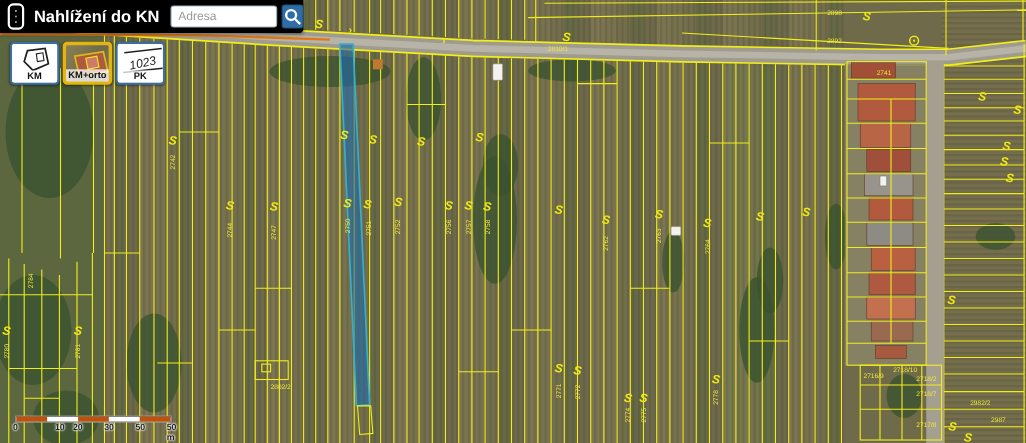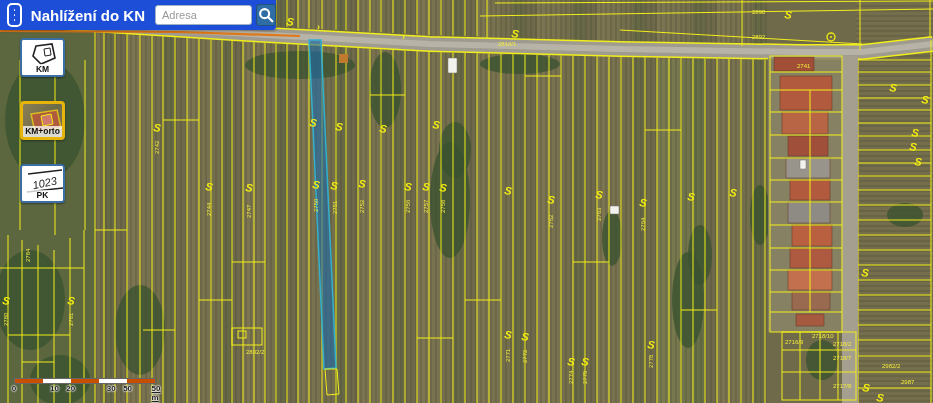--- a/index.html
+++ b/index.html
@@ -1,34 +1,34 @@
 <!DOCTYPE html>
 <html><head>
 <meta charset="utf-8">
 <style>
   html,body{margin:0;padding:0;background:#222;}
   *{box-sizing:border-box;font-family:"Liberation Sans",sans-serif;}
   .app{position:relative;width:933px;height:403px;overflow:hidden;background:#6e6a4a;}
   #map{position:absolute;left:0;top:0;width:933px;height:403px;display:block;}
   
-  .header{position:absolute;left:0;top:0;width:276px;height:30px;background:#1d4ed8;
+  .header{position:absolute;left:0;top:0;width:276px;height:30px;background:#000000;
           border-radius:0 0 4px 0;display:flex;align-items:center;z-index:10;
           box-shadow:0 1px 3px rgba(0,0,0,.35);}
   .burger{width:30px;height:24px;margin-left:7px;border:2px solid #fff;border-radius:5px;
           background:transparent;display:flex;flex-direction:column;justify-content:center;
           gap:3px;padding:0 5px;cursor:pointer;}
   .burger span{display:block;height:2px;background:#fff;border-radius:1px;}
   .title{color:#fff;font-size:15px;font-weight:bold;margin-left:9px;white-space:nowrap;}
   .search-box{margin-left:10px;width:97px;height:20px;border:1px solid #9fb2bf;border-radius:3px;
           font-size:11px;padding:0 6px;color:#333;}
   .search-box::placeholder{color:#999;}
   .search-btn{margin-left:4px;width:26px;height:22px;background:#2e6da6;border:1px solid #24507a;
           border-radius:3px;display:flex;align-items:center;justify-content:center;cursor:pointer;}
   
-  .layers{position:absolute;left:20px;top:38px;z-index:10;display:flex;flex-direction:column;gap:24px;}
+  .layers{position:absolute;left:9px;top:38px;z-index:10;display:flex;flex-direction:row;gap:3px;}
   .layer-btn{width:45px;height:39px;border:2px solid #3a6ea5;border-radius:4px;background:#fff;
           position:relative;overflow:hidden;cursor:pointer;box-shadow:0 1px 2px rgba(0,0,0,.4);}
   .layer-btn.selected{border:3px solid #e6b40a;padding-left:38px;}
   .layer-btn .thumb{position:absolute;inset:0;}
   .layer-btn .lbl{position:absolute;left:0;right:0;bottom:0;text-align:center;font-size:8.5px;
           font-weight:bold;color:#111;background:rgba(255,255,255,.75);line-height:11px;}
   
   .scalebar{position:absolute;left:14px;top:378px;z-index:10;}
   .sb-bar{display:flex;height:6px;border:1px solid #666;width:142px;background:#fff;}
   .sb-seg{flex:1;height:100%;}
@@ -477,19 +477,19 @@
         <div class="sb-seg" style="background: rgb(201, 79, 0);"></div>
         <div class="sb-seg" style="background: rgb(255, 255, 255);"></div>
         <div class="sb-seg" style="background: rgb(201, 79, 0);"></div>
         <div class="sb-seg" style="background: rgb(255, 255, 255);"></div>
         <div class="sb-seg" style="background: rgb(201, 79, 0);"></div>
       </div>
     <div class="sb-labels" id="sb-labels">
         <span style="left: 0px;">0</span>
         <span style="left: 28.4px; margin-left: 12px;">10</span>
         <span style="left: 56.8px;">20</span>
-        <span style="left: 85.2px; padding-left: 24px;">30</span>
+        <span style="left: 85.2px;">30</span>
         <span style="left: 113.6px;">50</span>
-        <span style="left: 142px; text-decoration: underline;">50 m</span>
+        <span style="left: 142px;">50 m</span>
       </div>
   </div>
 
 </div>
 
 </body></html>

